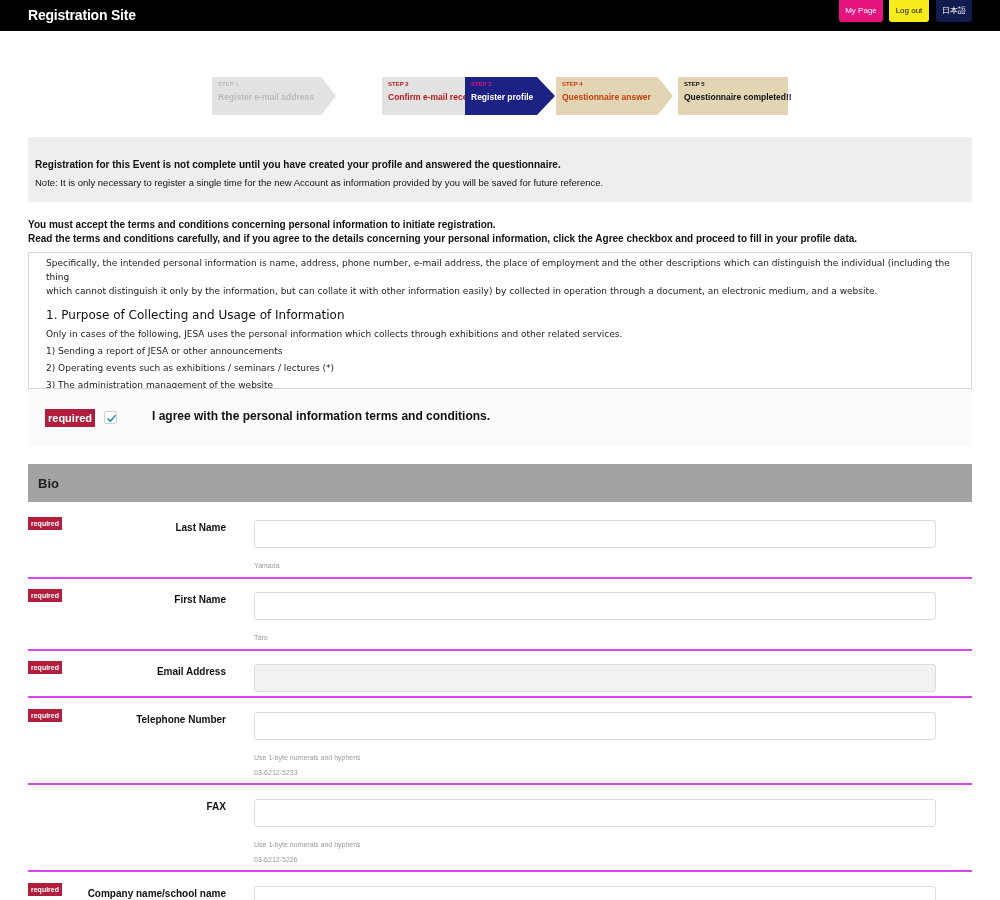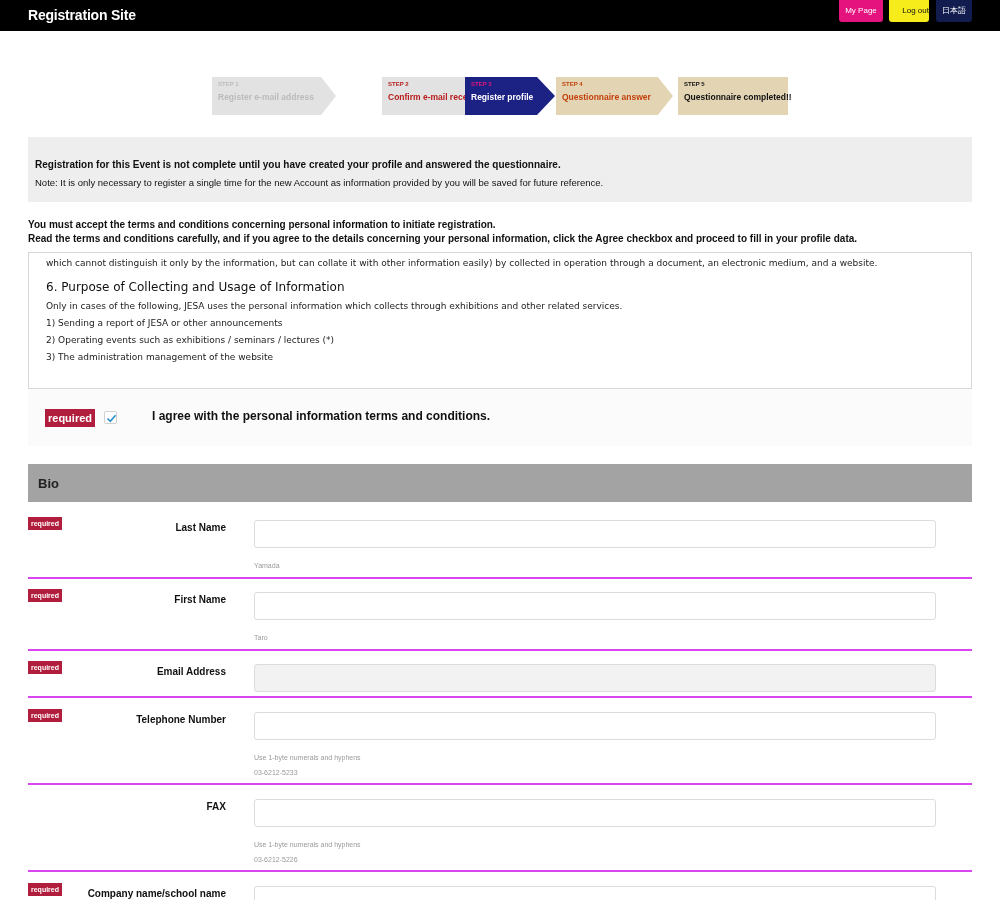--- a/index.html
+++ b/index.html
@@ -4,21 +4,21 @@
 <style>
   * { box-sizing: border-box; margin: 0; padding: 0; }
   html, body { width: 1000px; height: 900px; overflow: hidden; background: #ffffff; }
   body { font-family: "Liberation Sans", "DejaVu Sans", sans-serif; color: #111; position: relative; }
 
   
   .topbar { position: absolute; left: 0; top: 0; width: 1000px; height: 31px; background: #000; }
   .site-title { position: absolute; left: 28px; top: 7px; color: #fff; font-weight: bold; font-size: 14px; letter-spacing: -0.2px; }
   .hbtn { position: absolute; top: 0; height: 22px; border-radius: 0 0 3px 3px; font-size: 8px; line-height: 22px; text-align: center; cursor: pointer; }
   .hbtn.mypage { left: 839px; width: 44px; background: #e4137e; color: #fff; }
-  .hbtn.logout { left: 889px; width: 40px; background: #f6ec1c; color: #111; text-align: right; }
+  .hbtn.logout { left: 889px; width: 40px; background: #f6ec1c; color: #111; }
   .hbtn.lang { left: 936px; width: 36px; background: #121c4f; color: #fff; }
 
   
   .steps { position: absolute; left: 212px; top: 77px; height: 38px; }
   .step { position: absolute; top: 0; height: 38px; padding-left: 32px; }
   .step .lbl-num { position: absolute; left: 6px; top: 4px; font-size: 6px; font-weight: bold; }
   .step .lbl-txt { position: absolute; left: 6px; top: 15px; font-size: 8.5px; font-weight: bold; white-space: nowrap; }
   .step.s1 { left: 0; width: 124px; background: #e2e2e2; clip-path: polygon(0 0, 88% 0, 100% 50%, 88% 100%, 0 100%); color: #bbbbbb; }
   .step.s2 { left: 126px; width: 124px; background: #e2e2e2; clip-path: polygon(0 0, 88% 0, 100% 50%, 88% 100%, 0 100%); color: #b91c1c; margin-left: 44px; }
   .step.s3 { left: 253px; width: 90px; background: #1b2284; clip-path: polygon(0 0, 80% 0, 100% 50%, 80% 100%, 0 100%); color: #fff; }
@@ -98,23 +98,24 @@
   <div class="n2">Note: It is only necessary to register a single time for the new Account as information provided by you will be saved for future reference.</div>
 </div>
 
 <div class="terms-intro">
   <div>You must accept the terms and conditions concerning personal information to initiate registration.</div>
   <div>Read the terms and conditions carefully, and if you agree to the details concerning your personal information, click the Agree checkbox and proceed to fill in your profile data.</div>
 </div>
 
 <div class="terms-box">
   <div class="terms-inner">
+    <p>Specifically, the intended personal information is name, address, phone number, e-mail address, the place of employment and the other descriptions which can distinguish the individual (including the thing</p>
     <p>which cannot distinguish it only by the information, but can collate it with other information easily) by collected in operation through a document, an electronic medium, and a website.</p>
     <div class="gap"></div>
-    <h3>6. Purpose of Collecting and Usage of Information</h3>
+    <h3>1. Purpose of Collecting and Usage of Information</h3>
     <p class="li">Only in cases of the following, JESA uses the personal information which collects through exhibitions and other related services.</p>
     <p class="li">1) Sending a report of JESA or other announcements</p>
     <p class="li">2) Operating events such as exhibitions / seminars / lectures (*)</p>
     <p class="li">3) The administration management of the website</p>
 
   </div>
 </div>
 
 <div class="agree-row">
   <span class="req-big">required</span>

